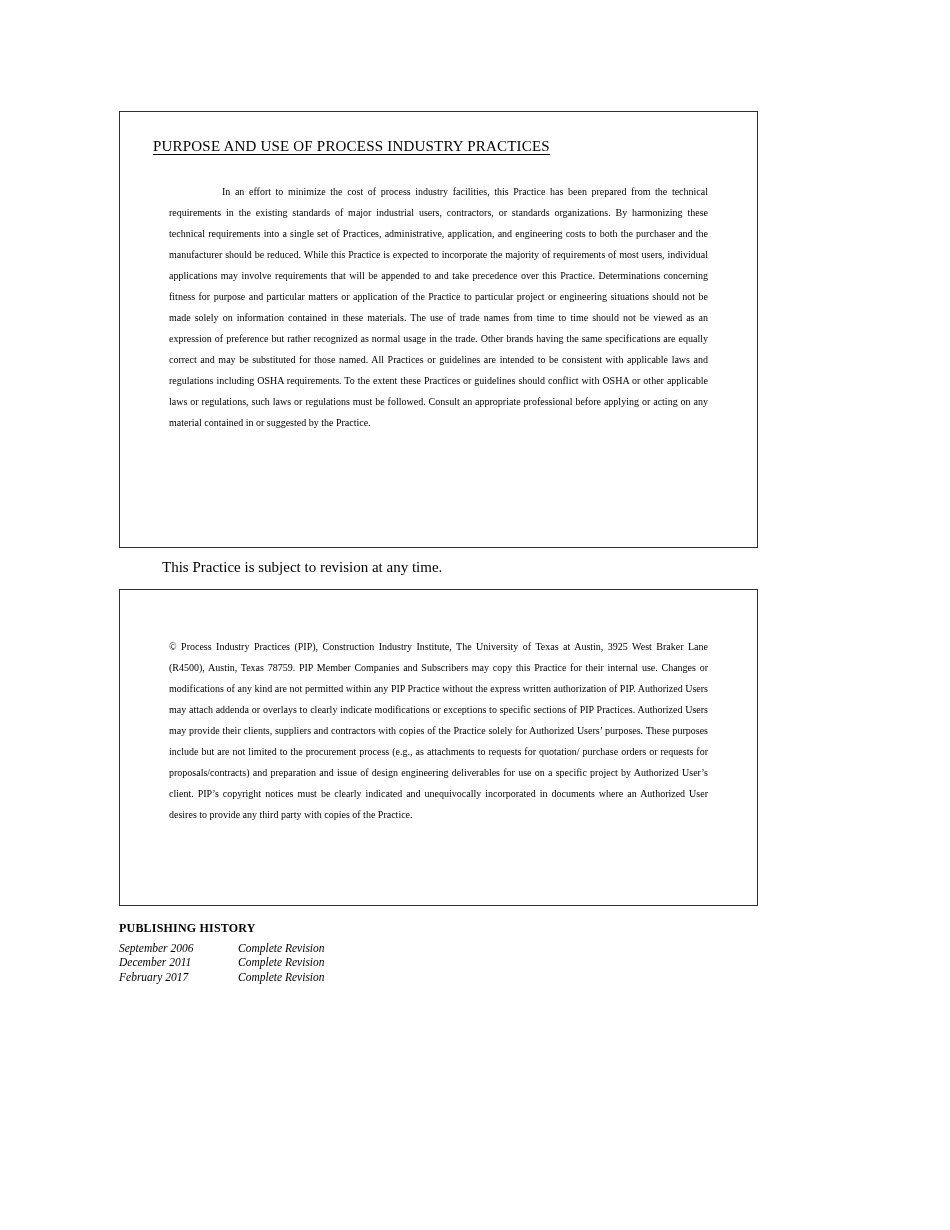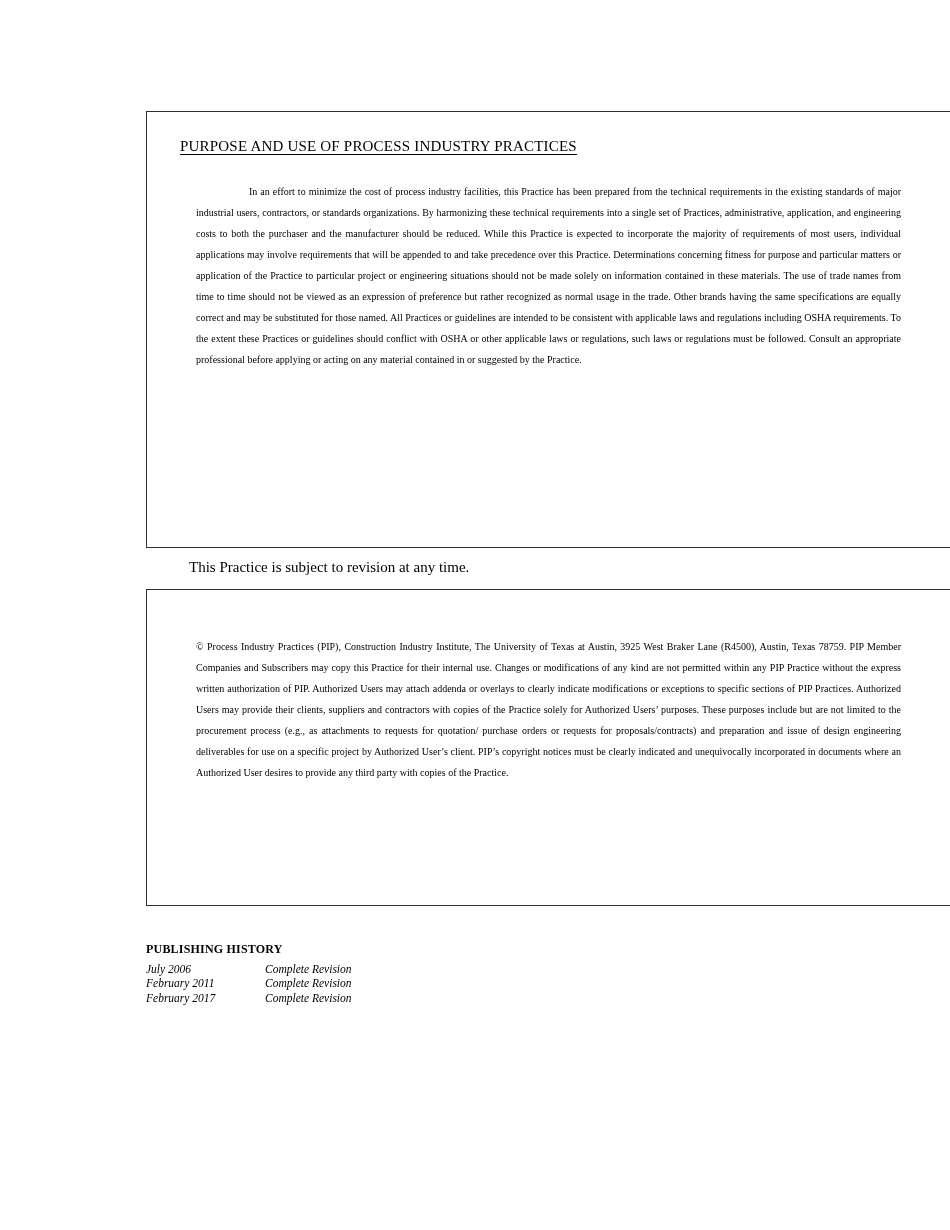--- a/index.html
+++ b/index.html
@@ -11,23 +11,23 @@
     position: relative;
     width: 950px;
     height: 1230px;
     background: #ffffff;
     font-family: "Liberation Serif", serif;
     color: #000000;
     overflow: hidden;
   }
   .content {
     position: absolute;
-    left: 146px;
+    left: 119px;
     top: 111px;
-    width: 805px;
+    width: 639px;
   }
   .box {
     box-sizing: border-box;
     border: 1.5px solid #2f2f2f;
     background: #ffffff;
     overflow: hidden;
   }
   .box1 {
     height: 437px;
     padding: 24px 33px 0 33px;
@@ -52,21 +52,21 @@
   }
   .indent {
     text-indent: 53px;
   }
   .revision-note {
     margin: 9px 0 12px 43px;
     font-size: 15px;
     line-height: 20px;
   }
   .publishing-history {
-    margin-top: 36px;
+    margin-top: 15px;
   }
   .ph-title {
     font-size: 12px;
     font-weight: bold;
     line-height: 15px;
     margin-bottom: 5px;
     letter-spacing: 0.2px;
   }
   .ph-row {
     display: flex;
@@ -98,25 +98,25 @@
     <p class="revision-note">This Practice is subject to revision at any time.</p>
 
     <div class="box box2">
       <p class="body-text">© Process Industry Practices (PIP), Construction Industry Institute, The University of Texas at Austin, 3925 West Braker Lane (R4500), Austin, Texas 78759. PIP Member Companies and Subscribers may copy this Practice for their internal use. Changes or modifications of any kind are not permitted within any PIP Practice without the express written authorization of PIP. Authorized Users may attach addenda or overlays to clearly indicate modifications or exceptions to specific sections of PIP Practices. Authorized Users may provide their clients, suppliers and contractors with copies of the Practice solely for Authorized Users’ purposes. These purposes include but are not limited to the procurement process (e.g., as attachments to requests for quotation/ purchase orders or requests for proposals/contracts) and preparation and issue of design engineering deliverables for use on a specific project by Authorized User’s client. PIP’s copyright notices must be clearly indicated and unequivocally incorporated in documents where an Authorized User desires to provide any third party with copies of the Practice.</p>
     </div>
 
     <div class="publishing-history">
       <div class="ph-title">PUBLISHING HISTORY</div>
 
       <div class="ph-row">
-        <span class="ph-date">July 2006</span>
+        <span class="ph-date">September 2006</span>
         <span class="ph-action">Complete Revision</span>
       </div>
       <div class="ph-row">
-        <span class="ph-date">February 2011</span>
+        <span class="ph-date">December 2011</span>
         <span class="ph-action">Complete Revision</span>
       </div>
       <div class="ph-row">
         <span class="ph-date">February 2017</span>
         <span class="ph-action">Complete Revision</span>
       </div>
     </div>
 
 
   </div>

